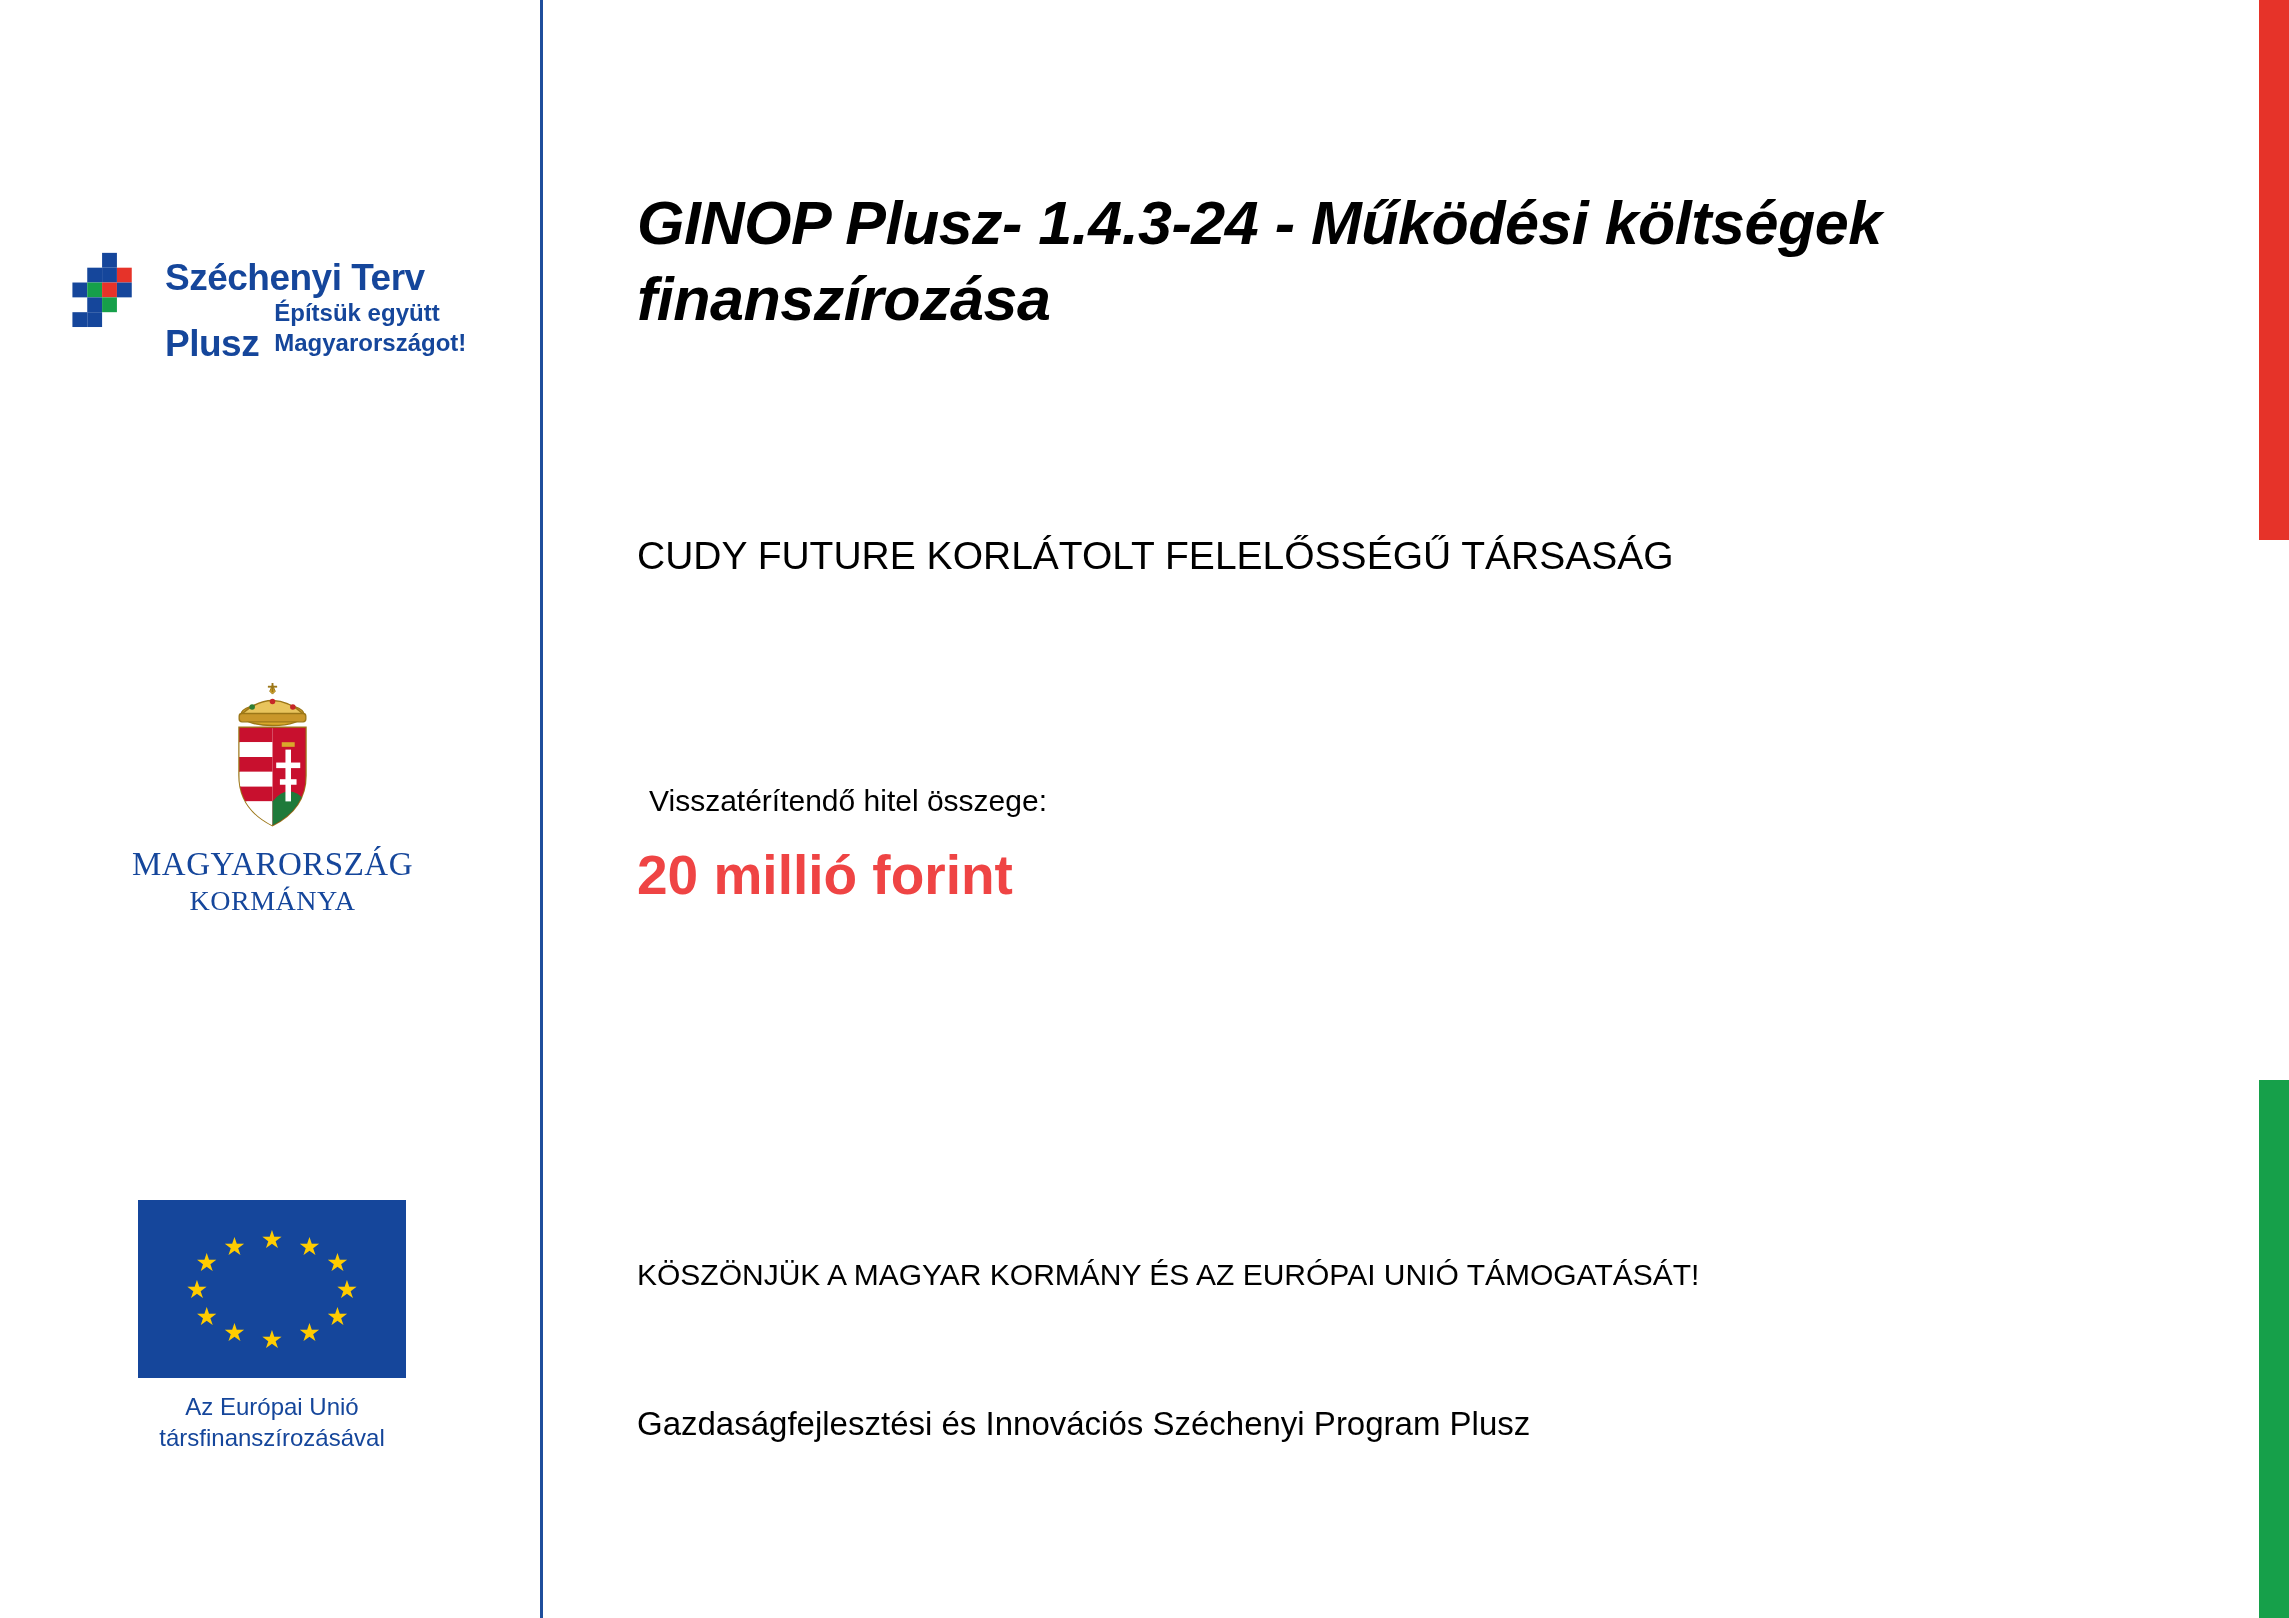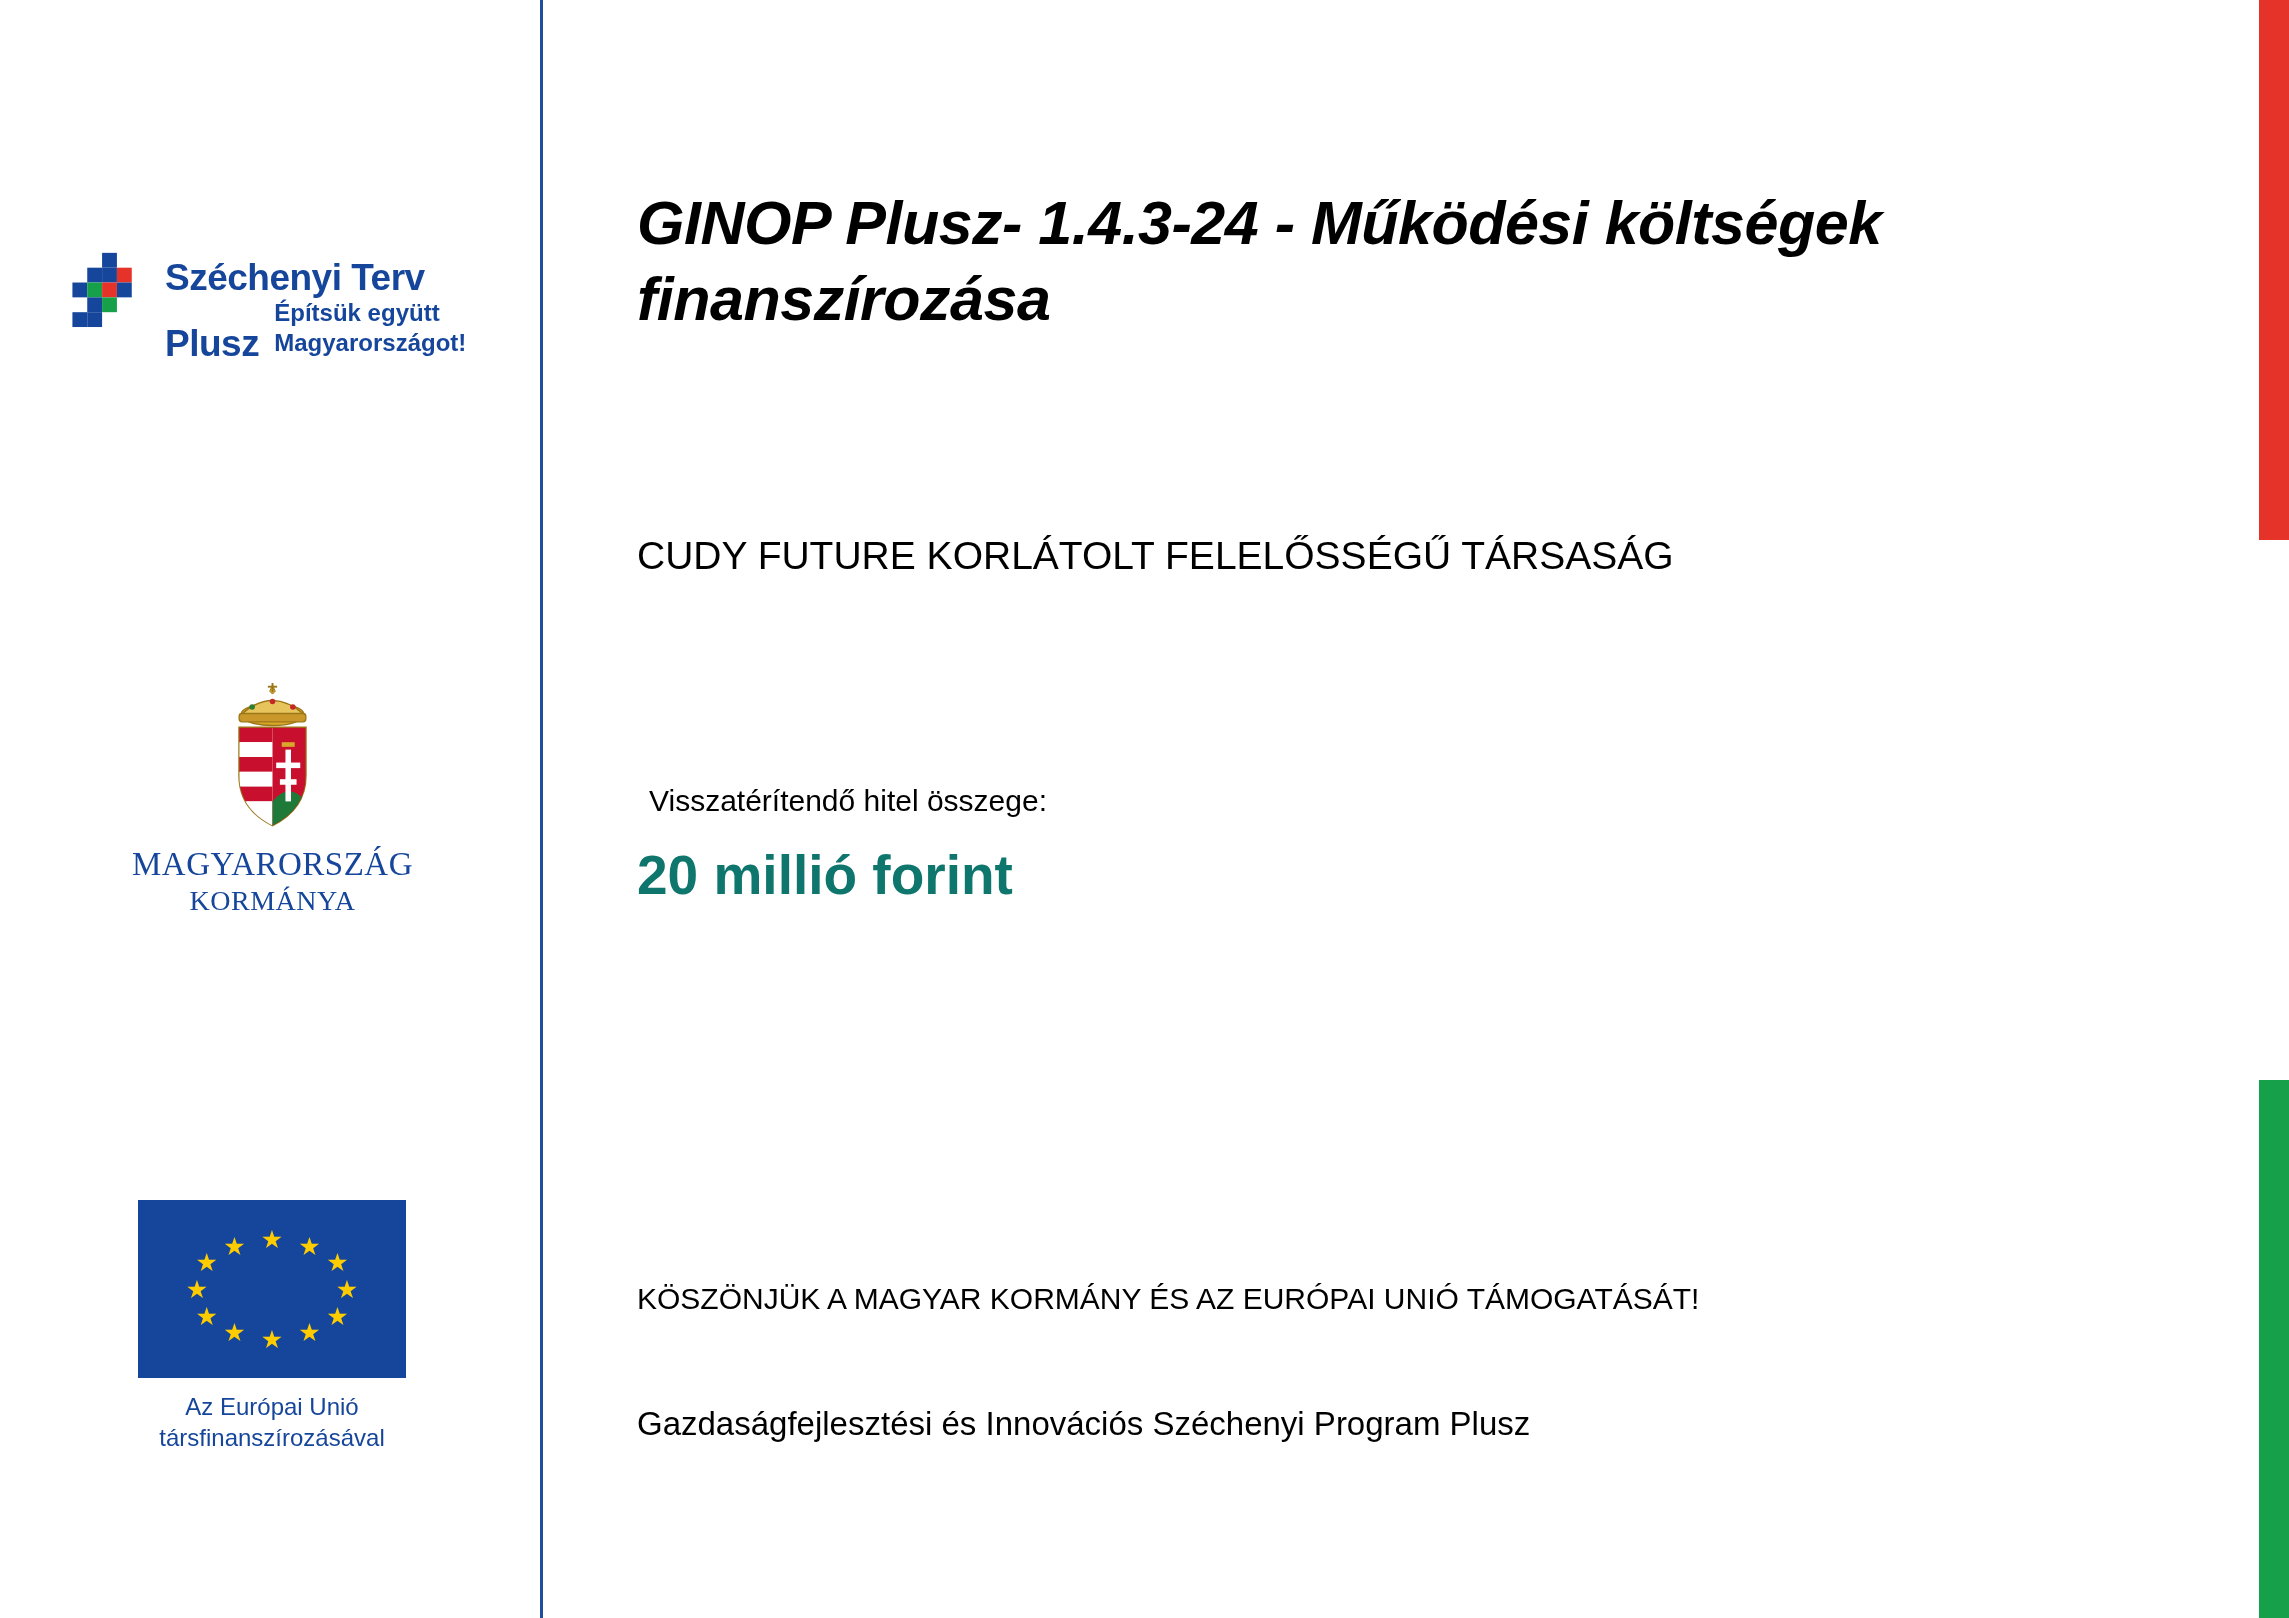--- a/index.html
+++ b/index.html
@@ -177,30 +177,29 @@
     font-size: 30px;
     line-height: 1.3;
     margin-top: 8px;
   }
   .amount-value {
     position: absolute;
     top: 840px;
     left: 0;
     font-size: 55px;
     font-weight: bold;
-    color: #0f766e;
+    color: #ef4444;
     line-height: 1.3;
   }
   .thanks {
     position: absolute;
     top: 1255px;
     left: 0;
     font-size: 30px;
     line-height: 1.3;
-    margin-top: 24px;
   }
   .program {
     position: absolute;
     top: 1403px;
     left: 0;
     font-size: 33px;
     line-height: 1.3;
   }
 </style>
 </head>

